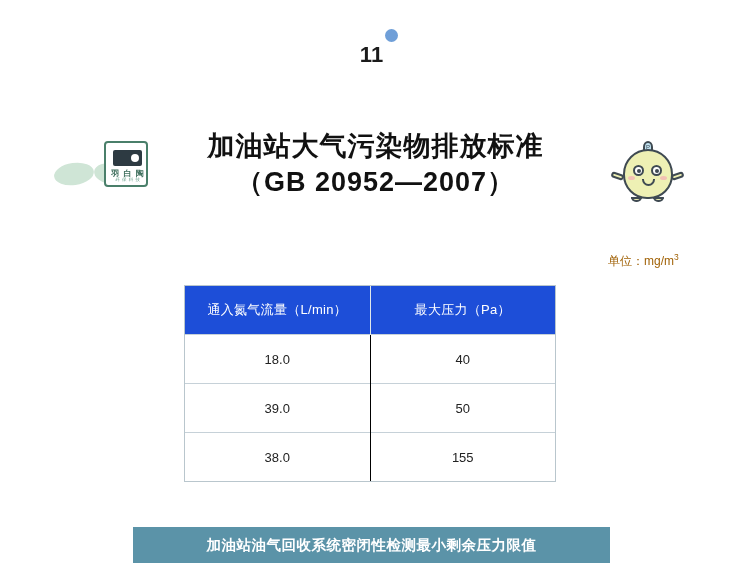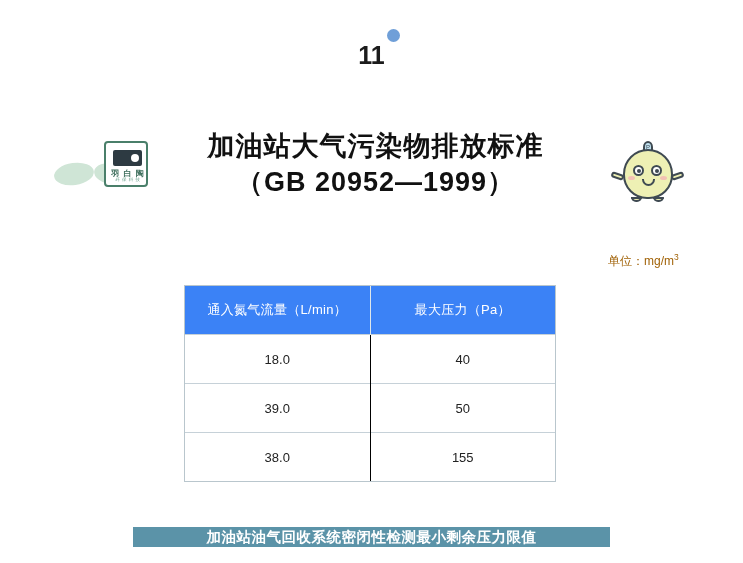--- a/index.html
+++ b/index.html
@@ -26,21 +26,21 @@
     top: 40px;
     left: 0;
     width: 743px;
     text-align: center;
   }
   .page-num-inner {
     display: inline-block;
     position: relative;
   }
   .page-num {
-    font-size: 25px;
+    font-size: 22px;
     font-weight: bold;
     color: #1b1b1b;
     letter-spacing: 0px;
     line-height: 30px;
   }
   .page-dot {
     position: absolute;
     width: 13px;
     height: 13px;
     border-radius: 50%;
@@ -103,21 +103,21 @@
     border: 1px solid #b9c6cd;
     box-sizing: border-box;
     background: #ffffff;
   }
   table.data {
     border-collapse: collapse;
     width: 100%;
     table-layout: fixed;
   }
   table.data th {
-    background: #3b82f6;
+    background: #1d4ed8;
     color: #ffffff;
     font-size: 13px;
     font-weight: normal;
     height: 46px;
     border-right: 1px solid #dfe7ea;
     text-align: center;
     letter-spacing: 0.3px;
   }
   table.data th:last-child { border-right: none; }
   table.data td {
@@ -130,21 +130,21 @@
     background: #ffffff;
   }
   table.data td:last-child { border-right: none; }
 
   
   .bottom-banner {
     position: absolute;
     top: 527px;
     left: 133px;
     width: 477px;
-    height: 20px;
+    height: 36px;
     background: #5b93a8;
     color: #ffffff;
     font-size: 14.5px;
     font-weight: bold;
     display: flex;
     align-items: center;
     justify-content: center;
     letter-spacing: 0.5px;
   }
 
@@ -326,21 +326,21 @@
 
   <div class="page-num-wrap">
     <span class="page-num-inner">
       <span class="page-num">11</span>
       <span class="page-dot"></span>
     </span>
   </div>
 
   <div class="title-block">
     <div class="title-line">加油站大气污染物排放标准</div>
-    <div class="title-line">（GB 20952—1999）</div>
+    <div class="title-line">（GB 20952—2007）</div>
   </div>
 
 
   <div class="units">
     <span>单位：</span><span>mg/m</span><sup>3</sup>
   </div>
 
   <div class="table-wrap">
     <table class="data">
       <thead>

